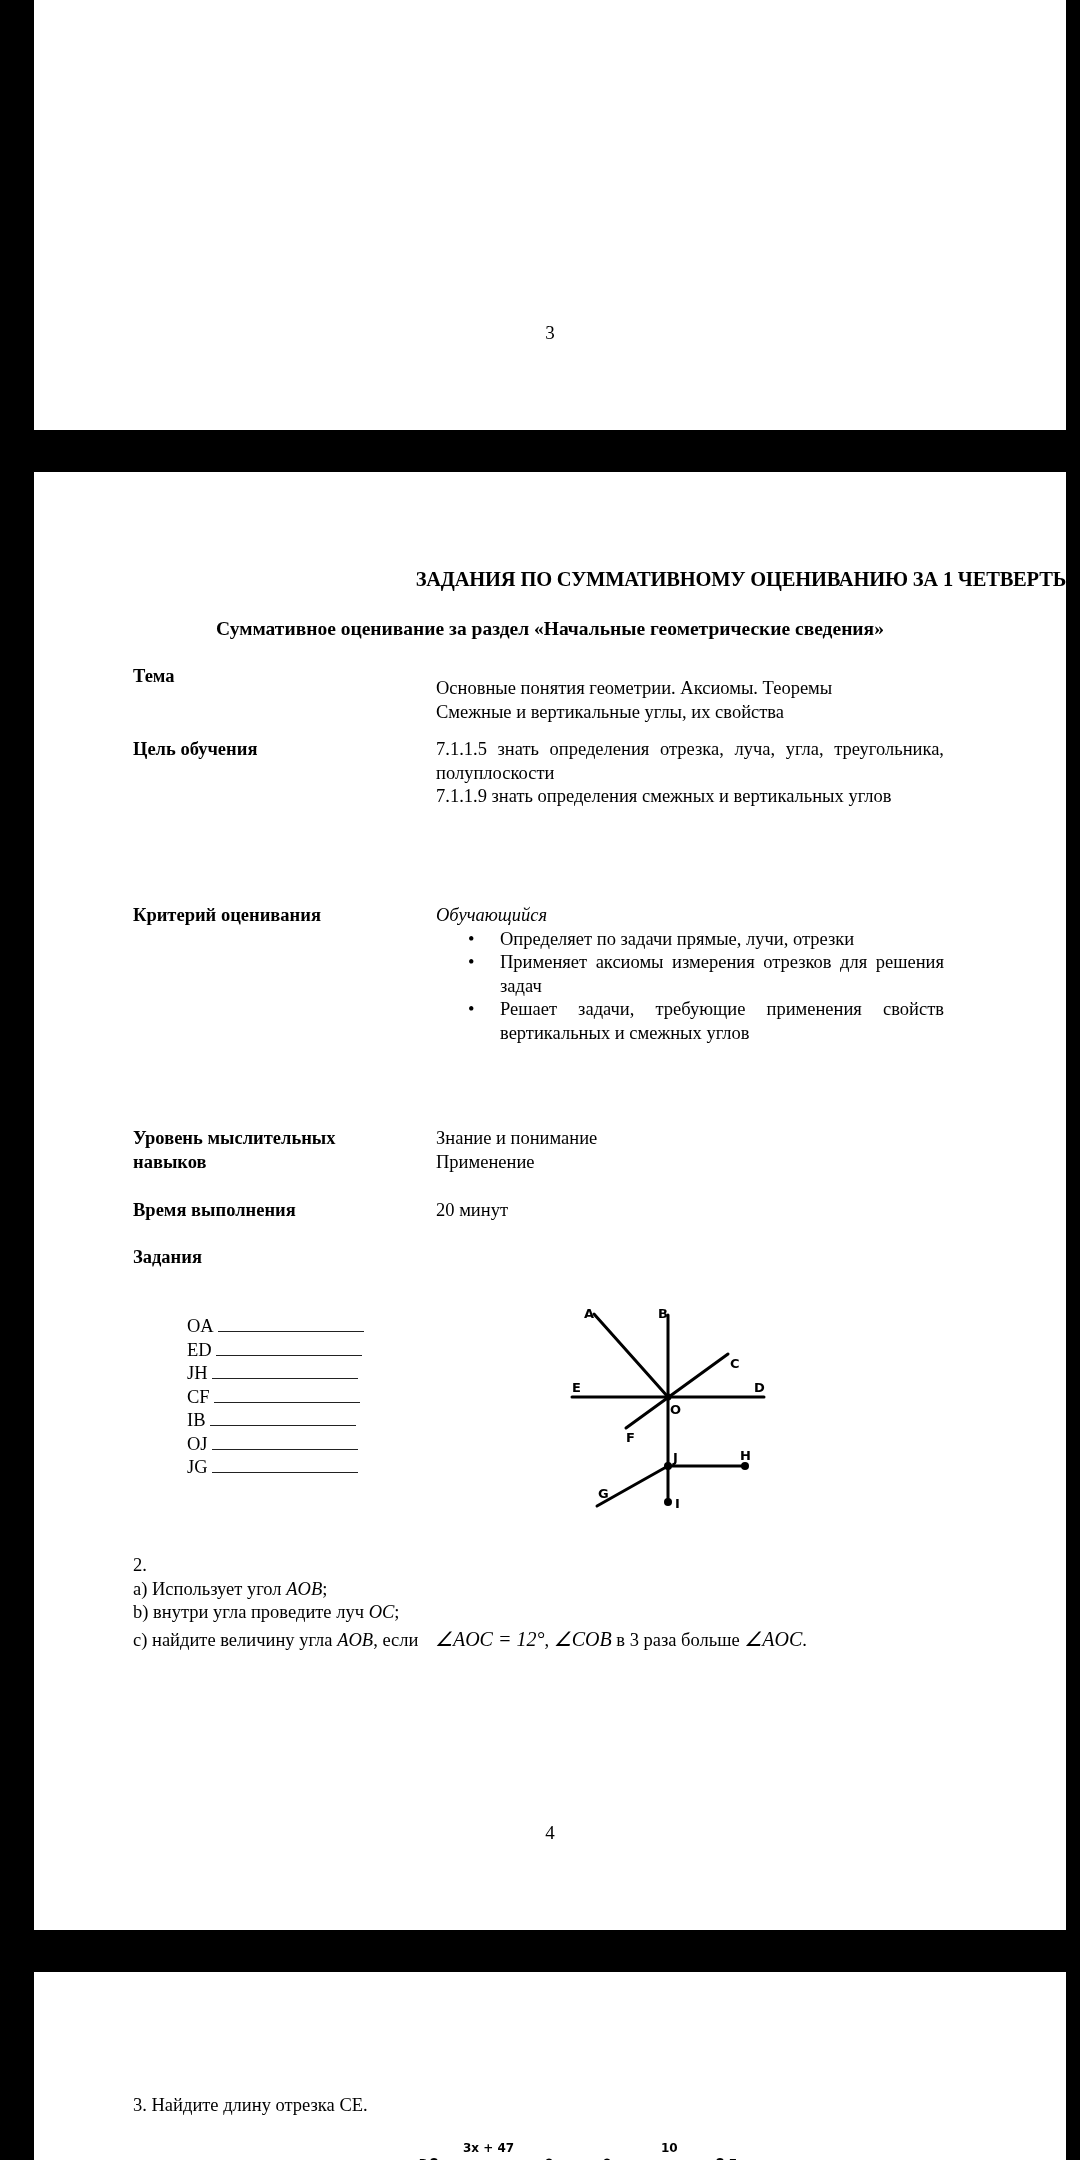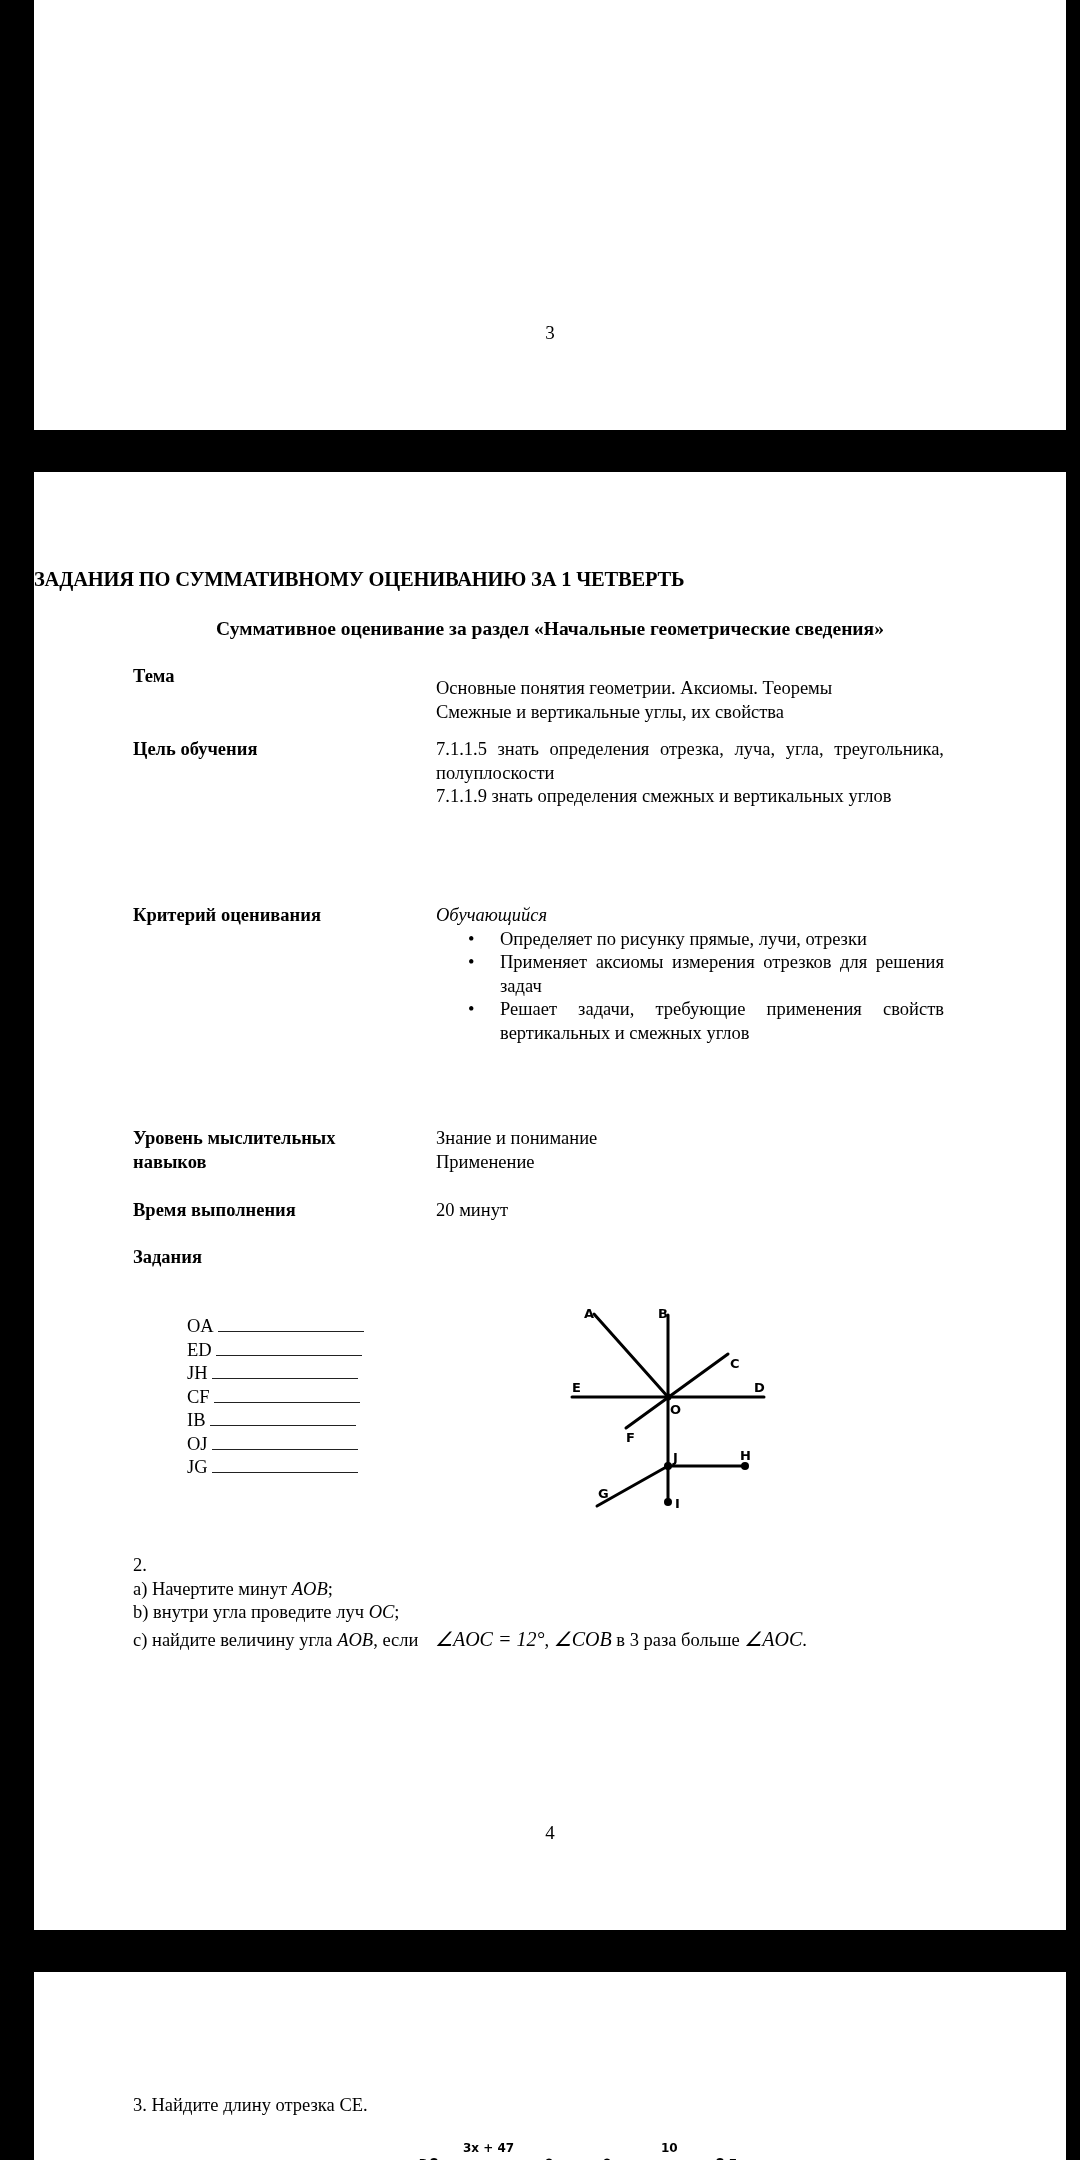--- a/index.html
+++ b/index.html
@@ -4,21 +4,21 @@
 <style>
   html, body { margin:0; padding:0; }
   body { width:1080px; height:2160px; background:#000; position:relative; overflow:hidden;
          font-family:"Liberation Serif", serif; color:#000; }
   .page { position:absolute; left:34px; width:1032px; background:#fff; }
   #p1 { top:0; height:430px; }
   #p2 { top:472px; height:1458px; }
   #p3 { top:1972px; height:200px; }
   .pnum { position:absolute; width:100%; text-align:center; font-size:19px; }
   .abs { position:absolute; }
-  .h1 { position:absolute; left:0; width:100%; text-align:left; font-weight:bold; font-size:20.5px; letter-spacing:-0.2px; }
+  .h1 { position:absolute; left:0; width:100%; text-align:right; font-weight:bold; font-size:20.5px; letter-spacing:-0.2px; }
   .h2 { position:absolute; left:0; width:100%; text-align:center; font-weight:bold; font-size:19.5px; }
   .lbl { position:absolute; left:99px; font-weight:bold; font-size:18.5px; line-height:23.5px; }
   .val { position:absolute; left:402px; width:508px; font-size:18.5px; line-height:23.5px; }
   .just { text-align:justify; text-align-last:left; }
   .bul { list-style:none; margin:0; padding:0; }
   .bul li { position:relative; padding-left:64px; text-align:justify; }
   .bul li::before { content:"\2022"; position:absolute; left:32px; top:0; }
   .txt { position:absolute; left:99px; font-size:18.5px; line-height:23.5px; }
   .fill { position:absolute; left:153px; font-size:18.5px; line-height:23.5px; }
   .fill div { height:23.5px; white-space:nowrap; }
@@ -45,21 +45,21 @@
   <div class="lbl" style="top:266px;text-align:center;">Цель обучения</div>
   <div class="val just" style="top:266px;">
     <div class="just">7.1.1.5 знать определения отрезка, луча, угла, треугольника, полуплоскости</div>
     <div class="just">7.1.1.9 знать определения смежных и вертикальных углов</div>
   </div>
 
   <div class="lbl" style="top:432px;">Критерий оценивания</div>
   <div class="val" style="top:432px;">
     <div><i>Обучающийся</i></div>
     <ul class="bul">
-      <li>Определяет по рисунку прямые, лучи, отрезки</li>
+      <li>Определяет по задачи прямые, лучи, отрезки</li>
       <li>Применяет аксиомы измерения отрезков для решения задач</li>
       <li>Решает задачи, требующие применения свойств вертикальных и смежных углов</li>
     </ul>
   </div>
 
   <div class="lbl" style="top:655px;">
     <div>Уровень мыслительных</div>
     <div>навыков</div>
   </div>
   <div class="val" style="top:655px;">
@@ -107,21 +107,21 @@
       <text x="66" y="142">F</text>
       <text x="113" y="162">J</text>
       <text x="180" y="160">H</text>
       <text x="38" y="198">G</text>
       <text x="115" y="208">I</text>
     </g>
   </svg>
 
   <div class="txt" style="top:1082px;">
     <div>2.</div>
-    <div><span>a) Начертите минут </span><i>AOB</i><span>;</span></div>
+    <div><span>a) Использует угол </span><i>AOB</i><span>;</span></div>
     <div><span>b) внутри угла проведите луч </span><i>OC</i><span>;</span></div>
     <div style="margin-top:3px;"><span>c) найдите величину угла </span><i>AOB</i><span>, если </span> <i style="font-size:20px;margin-left:12px;">∠AOC = 12°</i><span>, </span><i style="font-size:20px;">∠COB</i><span> в 3 раза больше </span><i style="font-size:20px;">∠AOC</i><span>.</span></div>
   </div>
 
   <div class="pnum" style="top:1350px;">4</div>
 </div>
 
 <div class="page" id="p3">
   <div class="txt" style="top:122px;">3.  Найдите длину отрезка CE.</div>
   <svg class="abs" style="left:340px; top:160px;" width="380" height="40" viewBox="0 0 380 40">

